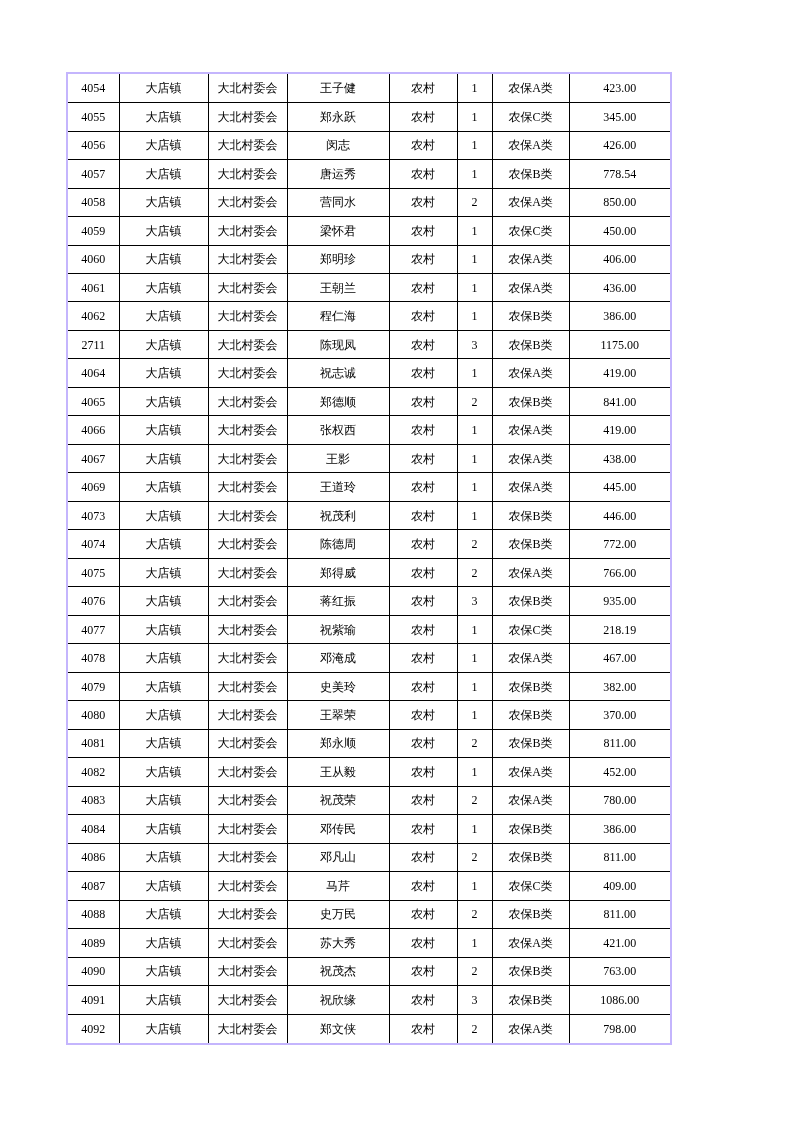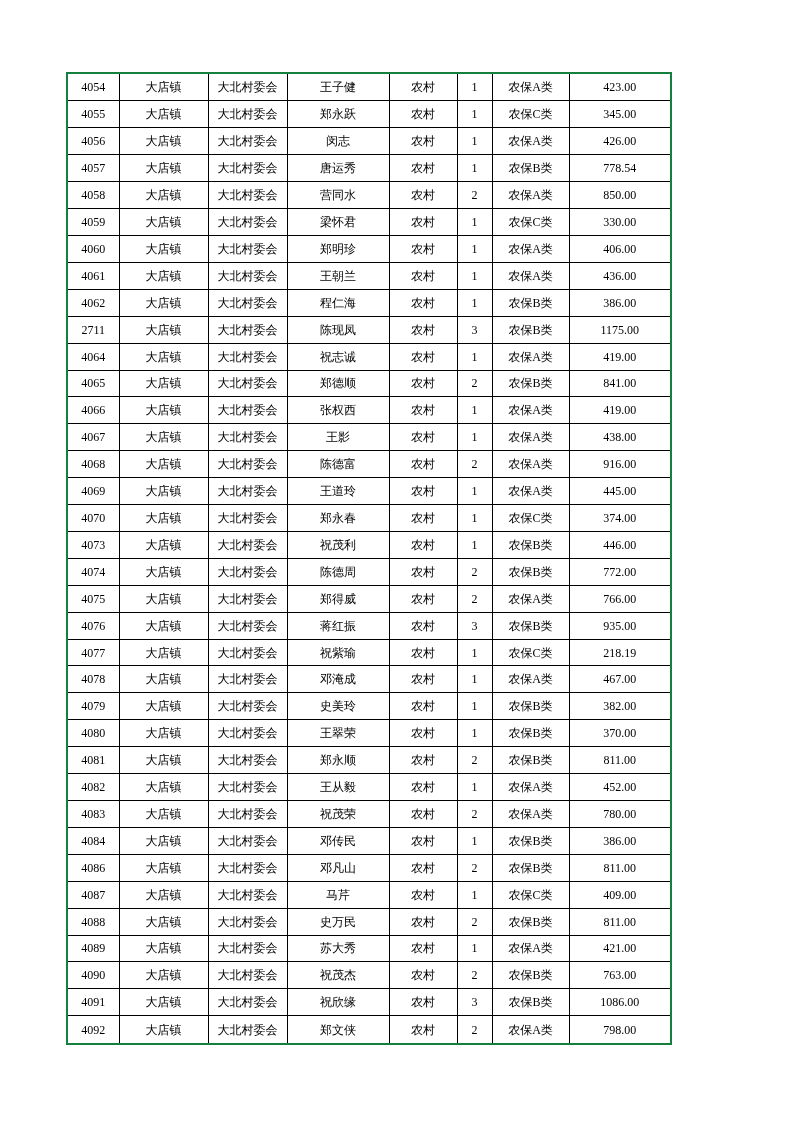--- a/index.html
+++ b/index.html
@@ -17,21 +17,21 @@
     color: #000000;
   }
   .data-table {
     position: absolute;
     left: 66px;
     top: 72px;
     width: 604px;
     height: 973px;
     border-collapse: collapse;
     table-layout: fixed;
-    border: 2px solid #15803d;
+    border: 2px solid #c4b5fd;
   }
   .data-table td {
     border: 1px solid #000000;
     text-align: center;
     vertical-align: middle;
     padding: 0;
     font-size: 12px;
     line-height: 1;
     color: #000000;
     white-space: nowrap;
@@ -110,21 +110,21 @@
   </tr>
 
   <tr>
     <td>4059</td>
     <td>大店镇</td>
     <td>大北村委会</td>
     <td>梁怀君</td>
     <td>农村</td>
     <td>1</td>
     <td>农保C类</td>
-    <td>330.00</td>
+    <td>450.00</td>
   </tr>
 
   <tr>
     <td>4060</td>
     <td>大店镇</td>
     <td>大北村委会</td>
     <td>郑明珍</td>
     <td>农村</td>
     <td>1</td>
     <td>农保A类</td>
@@ -201,52 +201,32 @@
     <td>4067</td>
     <td>大店镇</td>
     <td>大北村委会</td>
     <td>王影</td>
     <td>农村</td>
     <td>1</td>
     <td>农保A类</td>
     <td>438.00</td>
   </tr>
 
-  <tr>
-    <td>4068</td>
-    <td>大店镇</td>
-    <td>大北村委会</td>
-    <td>陈德富</td>
-    <td>农村</td>
-    <td>2</td>
-    <td>农保A类</td>
-    <td>916.00</td>
-  </tr>
 
   <tr>
     <td>4069</td>
     <td>大店镇</td>
     <td>大北村委会</td>
     <td>王道玲</td>
     <td>农村</td>
     <td>1</td>
     <td>农保A类</td>
     <td>445.00</td>
   </tr>
 
-  <tr>
-    <td>4070</td>
-    <td>大店镇</td>
-    <td>大北村委会</td>
-    <td>郑永春</td>
-    <td>农村</td>
-    <td>1</td>
-    <td>农保C类</td>
-    <td>374.00</td>
-  </tr>
 
 
 
   <tr>
     <td>4073</td>
     <td>大店镇</td>
     <td>大北村委会</td>
     <td>祝茂利</td>
     <td>农村</td>
     <td>1</td>

